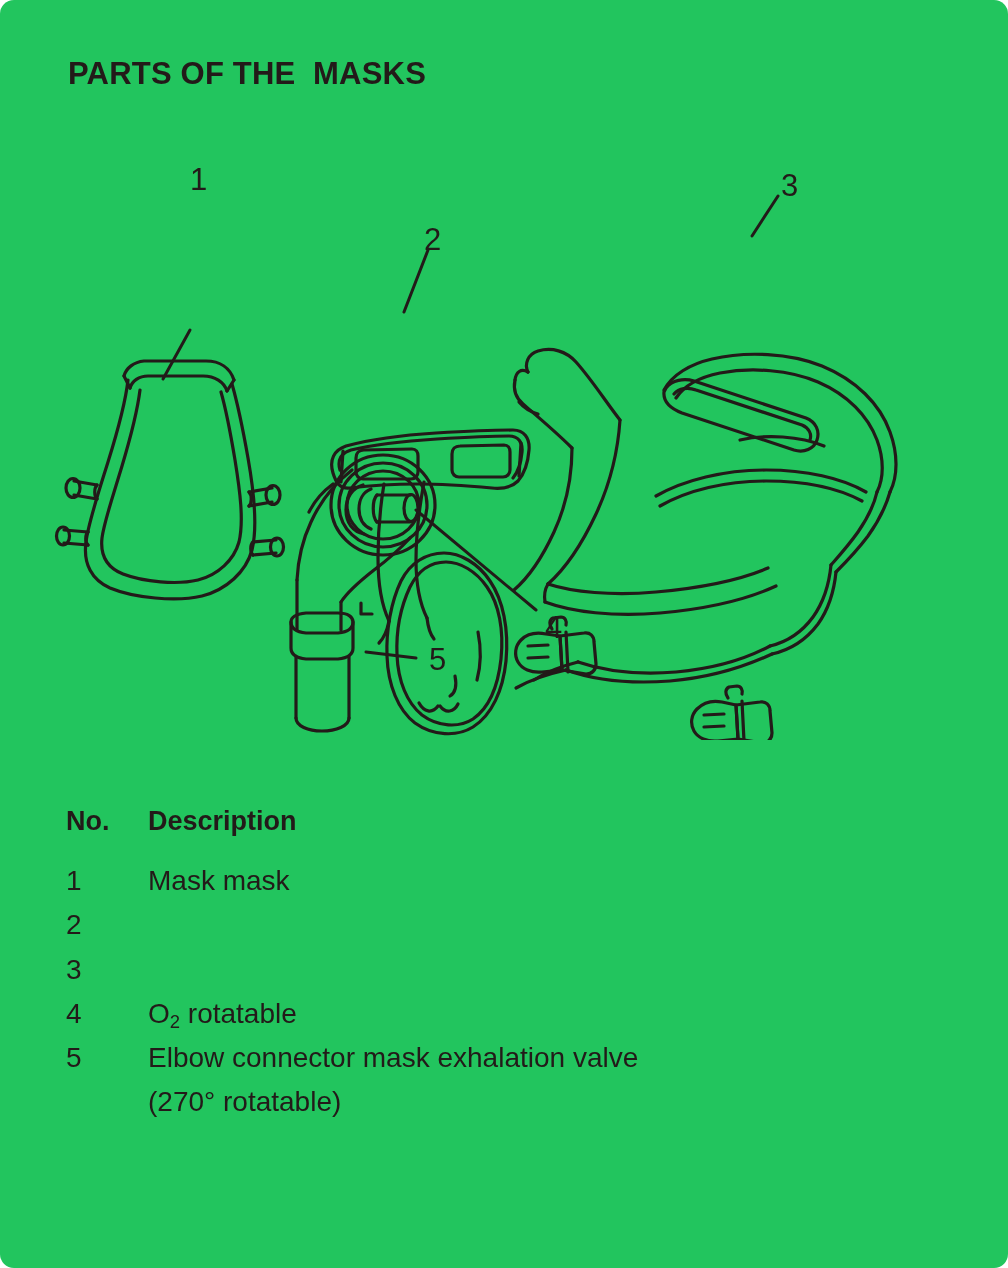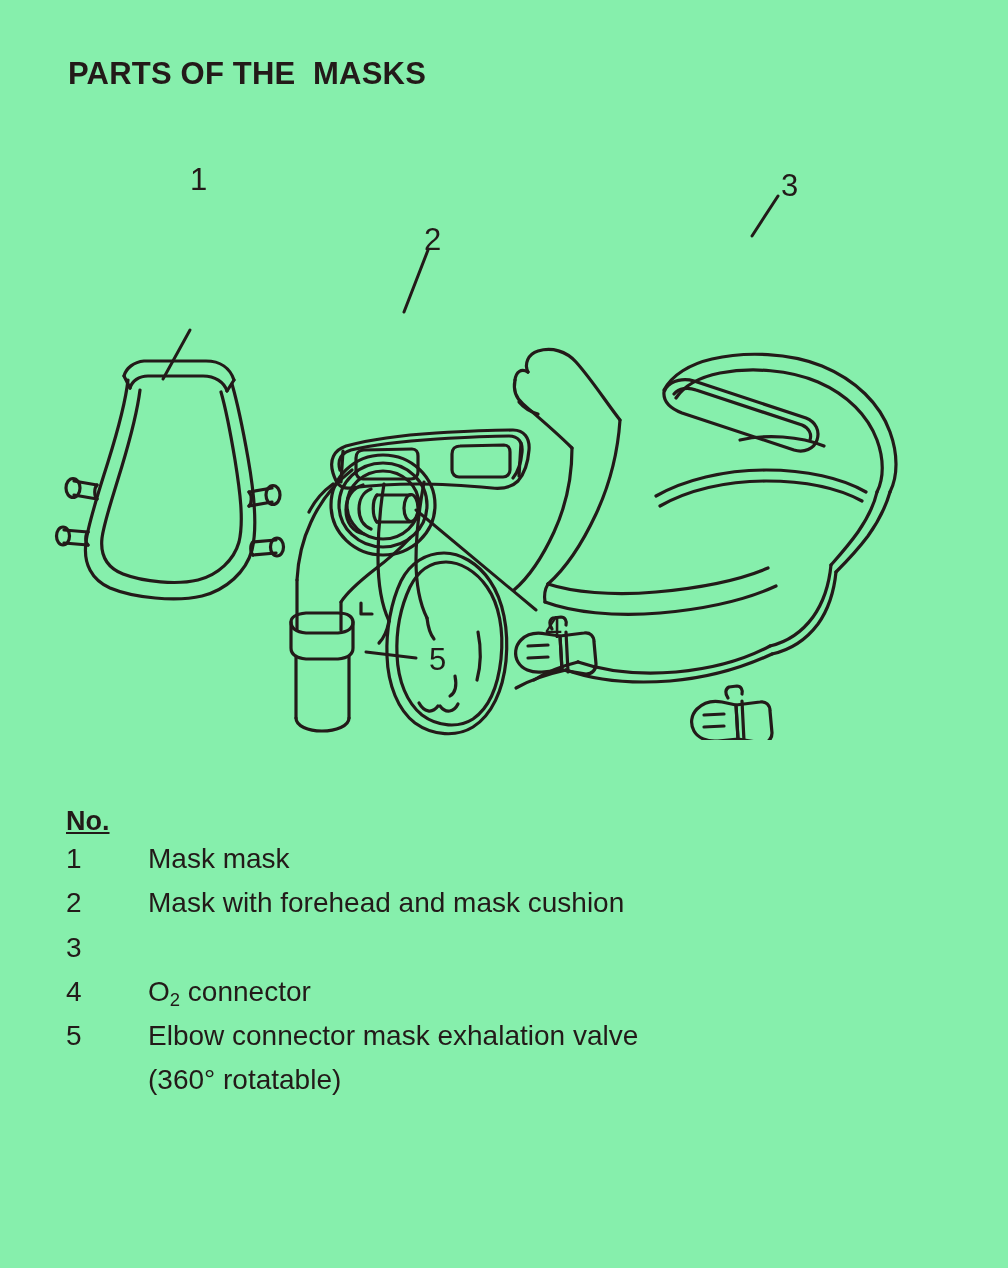--- a/index.html
+++ b/index.html
@@ -14,21 +14,22 @@
     position: relative;
     overflow: hidden;
     font-family: "Liberation Sans", sans-serif;
     color: #231a19;
     -webkit-font-smoothing: antialiased;
   }
 
   .page {
     position: absolute;
     inset: 0;
-    background: #86efac;
+    background: #22c55e;
+    border-radius: 14px;
   }
 
   
   .page-title {
     position: absolute;
     left: 68px;
     top: 58px;
     font-size: 31px;
     font-weight: bold;
     letter-spacing: 0.2px;
@@ -57,23 +58,22 @@
     left: 66px;
     top: 806px;
     width: 800px;
   }
   .table-head {
     display: flex;
     align-items: flex-start;
     font-size: 27px;
     font-weight: bold;
     color: #231a19;
-    margin-bottom: 0;
+    margin-bottom: 22px;
     line-height: 1.15;
-    text-decoration: underline;
   }
   .col-no {
     width: 82px;
     flex: 0 0 82px;
     white-space: pre;
   }
   .col-desc {
     flex: 1 1 auto;
     white-space: pre-wrap;
   }
@@ -429,44 +429,44 @@
         <text x="545" y="498">4</text>
         <text x="429" y="530">5</text>
       </g>
     </svg>
   </div>
 
   <div class="parts-table">
 
     <div class="table-head">
       <div class="col-no">No.</div>
+      <div class="col-desc">Description</div>
     </div>
 
     <div class="table-rows">
 
       <div class="row">
         <div class="col-no">1</div>
         <div class="col-desc">Mask mask</div>
       </div>
 
       <div class="row">
         <div class="col-no">2</div>
-        <div class="col-desc">Mask with forehead and mask cushion</div>
       </div>
 
       <div class="row">
         <div class="col-no">3</div>
       </div>
 
       <div class="row">
         <div class="col-no">4</div>
-        <div class="col-desc"><span>O</span><sub>2</sub><span> connector</span></div>
+        <div class="col-desc"><span>O</span><sub>2</sub><span> rotatable</span></div>
       </div>
 
       <div class="row">
         <div class="col-no">5</div>
-        <div class="col-desc"><span>Elbow connector mask exhalation valve</span><br><span>(360° rotatable)</span></div>
+        <div class="col-desc"><span>Elbow connector mask exhalation valve</span><br><span>(270° rotatable)</span></div>
       </div>
 
     </div>
   </div>
 
 </div>
 
 </body></html>

